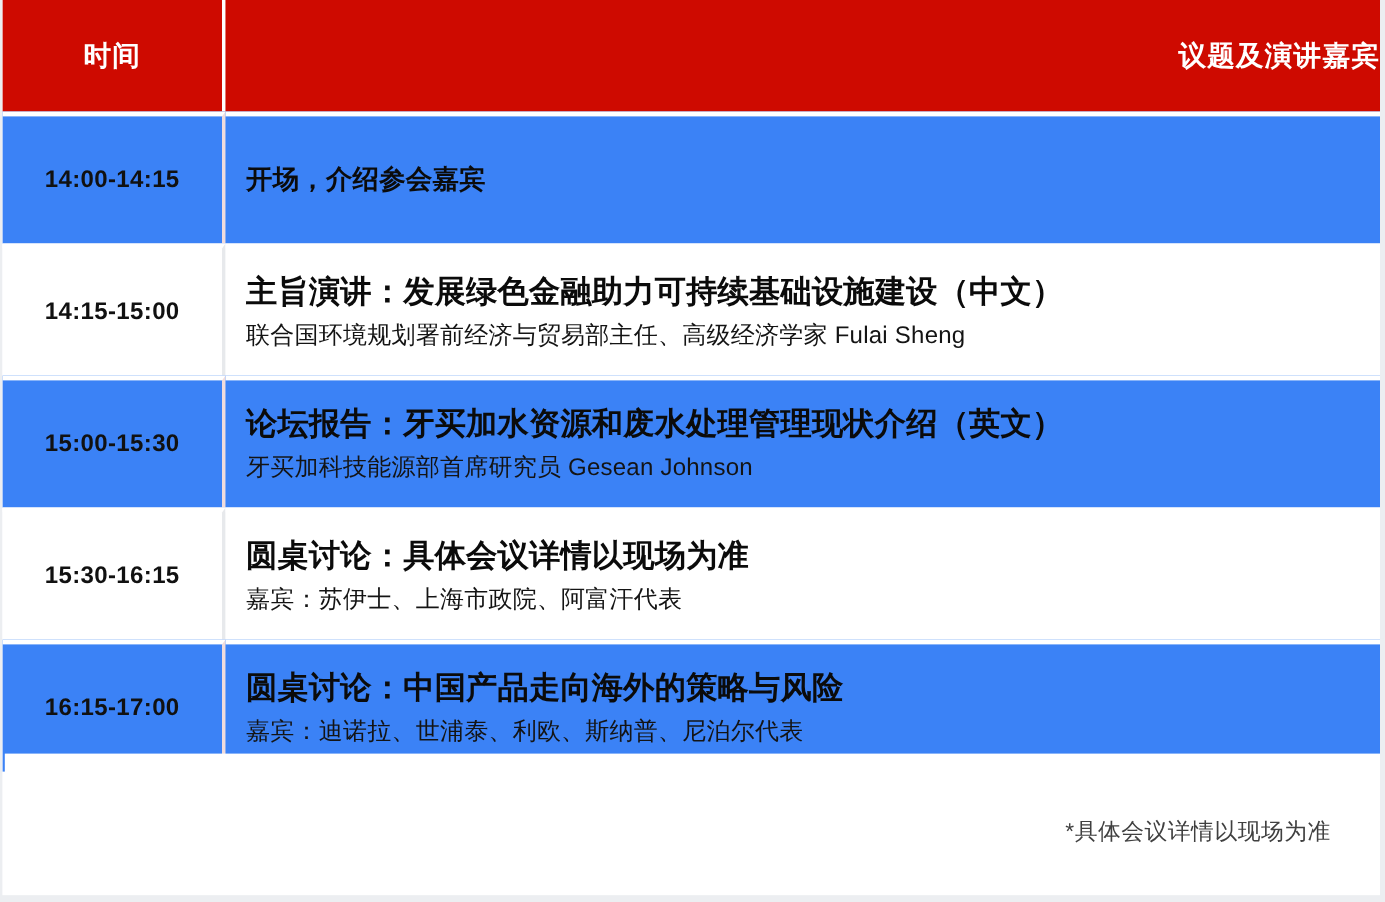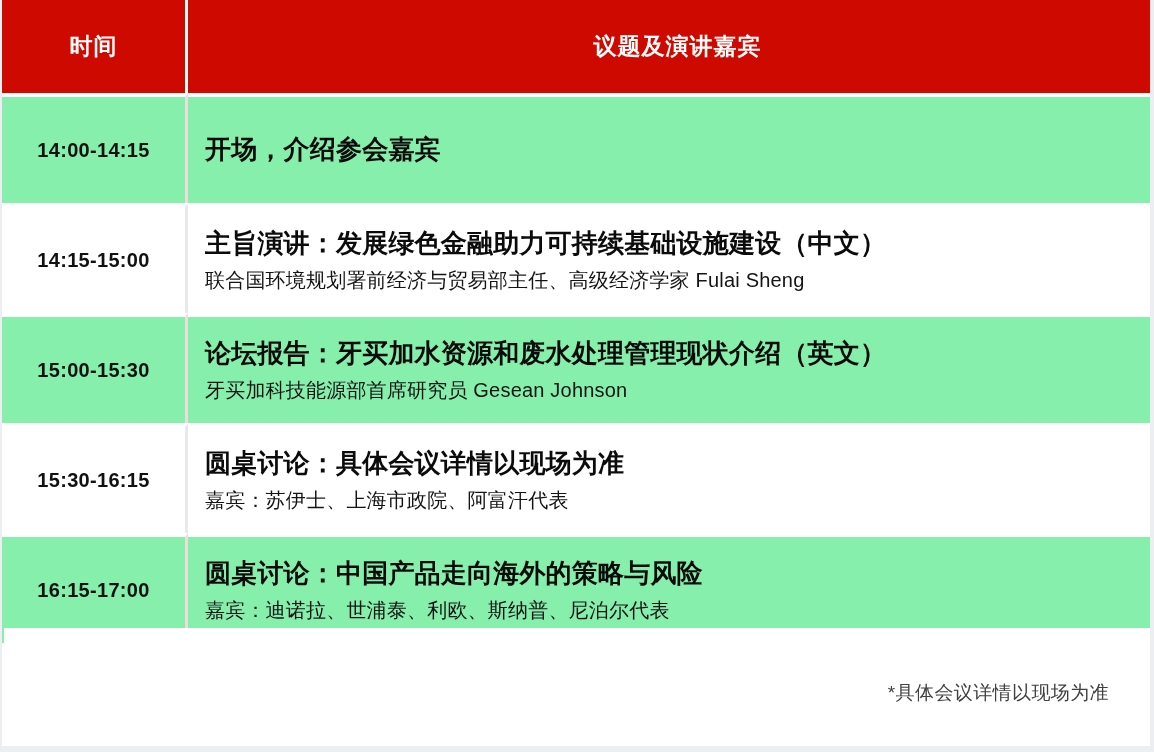--- a/index.html
+++ b/index.html
@@ -57,26 +57,26 @@
     color: #ffffff;
     font-size: 23px;
     font-weight: bold;
     letter-spacing: 1px;
   }
   .hdr-time {
     text-align: center;
     border-right: 3px solid #ffffff;
   }
   .hdr-topic {
-    text-align: center;
+    text-align: right;
     padding-left: 17px !important;
   }
 
   
-  tr.band-pink td { background: #86efac; }
+  tr.band-pink td { background: #3b82f6; }
   tr.band-white td { background: #ffffff; }
 
   tr.body-row td {
     border-top: 4px solid #ffffff;
     height: 106px;
   }
   tr.body-row td.cell-time {
     border-right: 3px solid #e7e9ec;
     text-align: center;
     font-size: 20px;
@@ -101,21 +101,21 @@
   }
   .topic-sub {
     font-size: 20px;
     font-weight: normal;
     color: #141414;
     line-height: 1.5;
     letter-spacing: 0.2px;
     margin-top: 2px;
   }
   .single-line .topic-title {
-    font-size: 26px;
+    font-size: 22px;
   }
 
   
   .footnote-area {
     position: absolute;
     left: 2px;
     top: 628px;
     width: 1148px;
     height: 118px;
     background: #ffffff;

